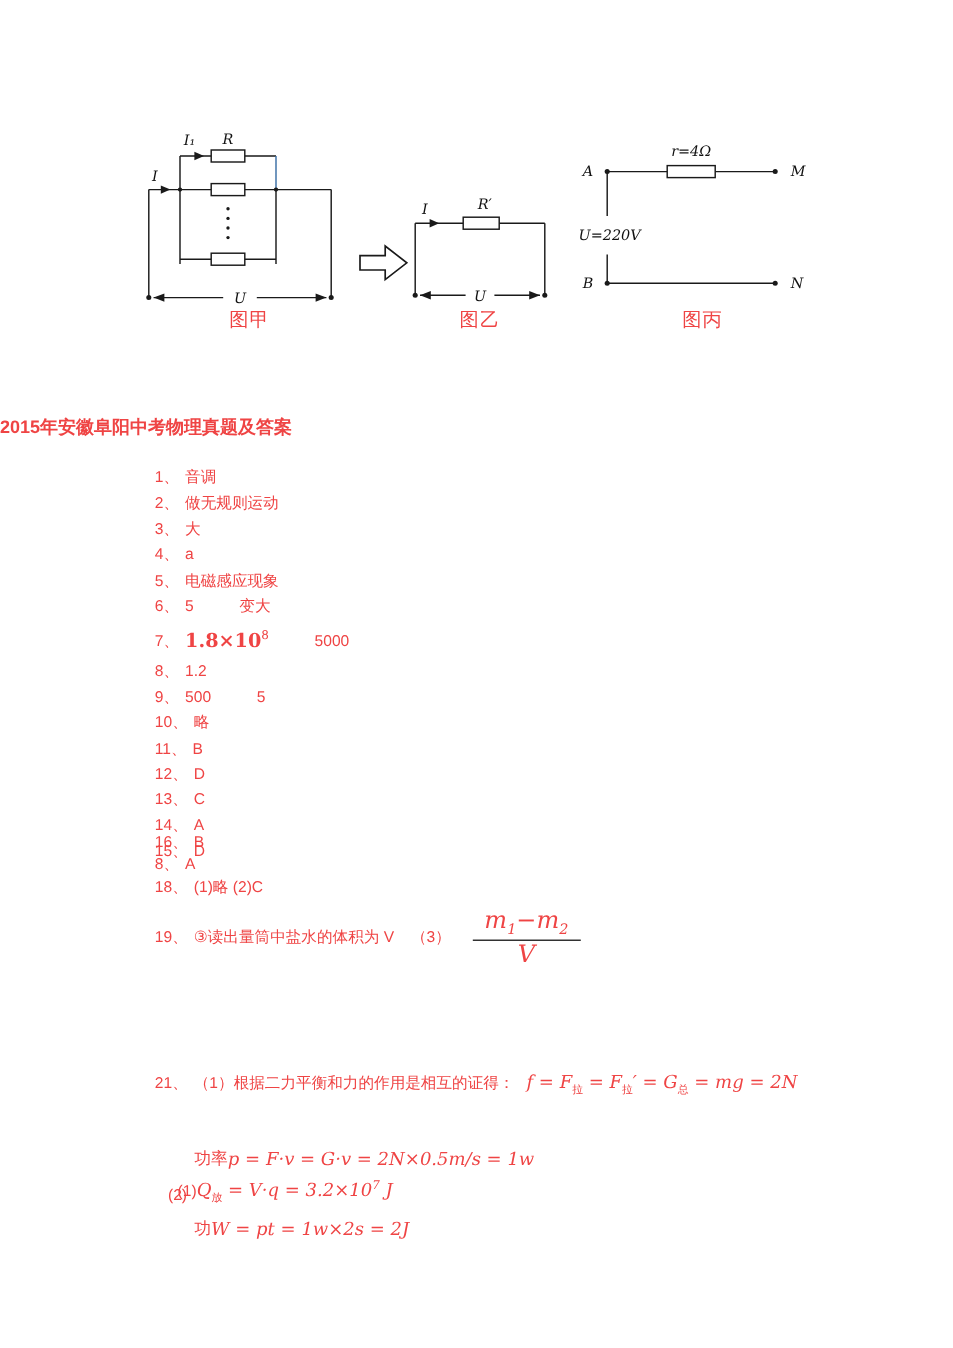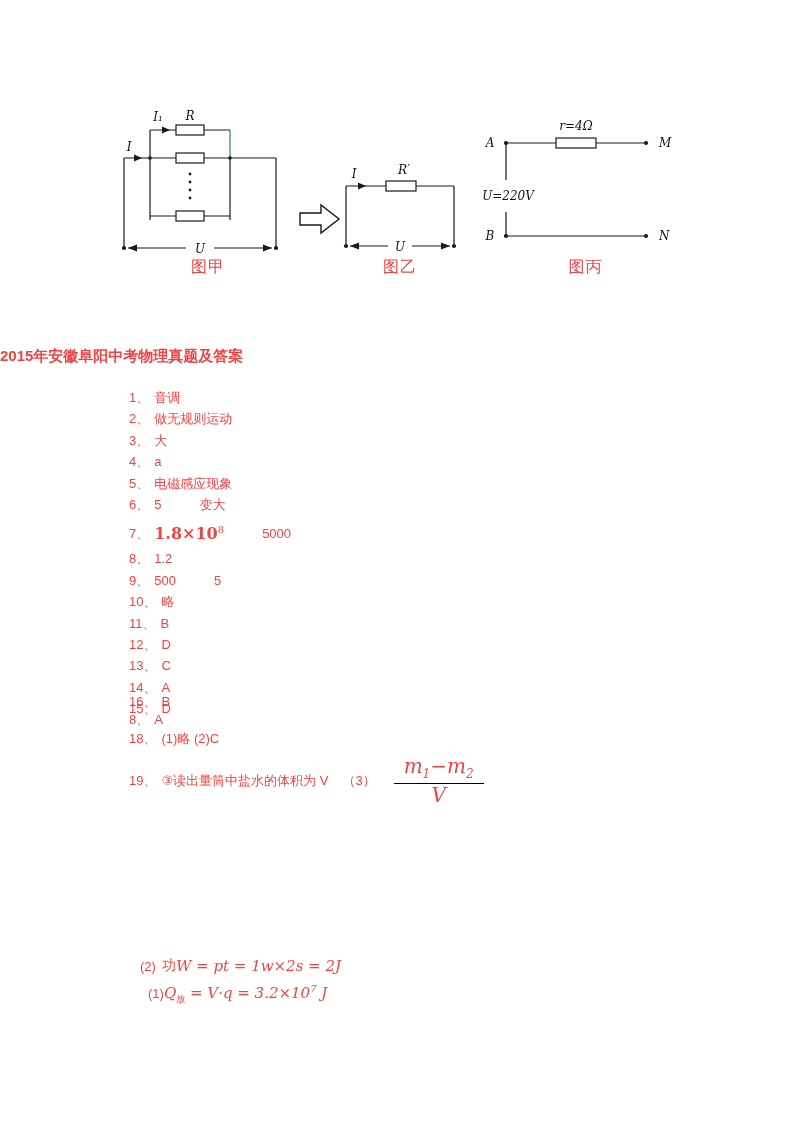--- a/index.html
+++ b/index.html
@@ -267,25 +267,34 @@
     <span class="ans-num">19、</span>
     <span>③读出量筒中盐水的体积为 V</span>
     <span class="mid">（3）</span>
     <span class="frac">
       <span class="fnum"><span>m</span><sub>1</sub><span>−</span><span>m</span><sub>2</sub></span>
       <span class="fden">V</span>
     </span>
   </div>
 
 
+  <div class="q-line q21">
+    <span class="ans-num">21、</span>
+    <span>（1）根据二力平衡和力的作用是相互的证得：</span>
+    <span class="mathline"><span>f = F</span><sub>拉</sub><span> = F</span><sub>拉</sub><span>′ = G</span><sub>总</sub><span> = mg = 2N</span></span>
+  </div>
 
   <div class="q22">
     <span class="q22-label">(2)</span>
     <div>
       <div class="mline">
+        <span class="cn">功率</span>
+        <span class="math">p = F·v = G·v = 2N×0.5m/s = 1w</span>
+      </div>
+      <div class="mline">
         <span class="cn">功</span>
         <span class="math">W = pt = 1w×2s = 2J</span>
       </div>
     </div>
   </div>
 
   <div class="q-line q23">
     <span>(1)</span>
     <span class="math"><span>Q</span><sub>放</sub><span> = V·q = 3.2×10</span><sup>7</sup><span> J</span></span>
   </div>

